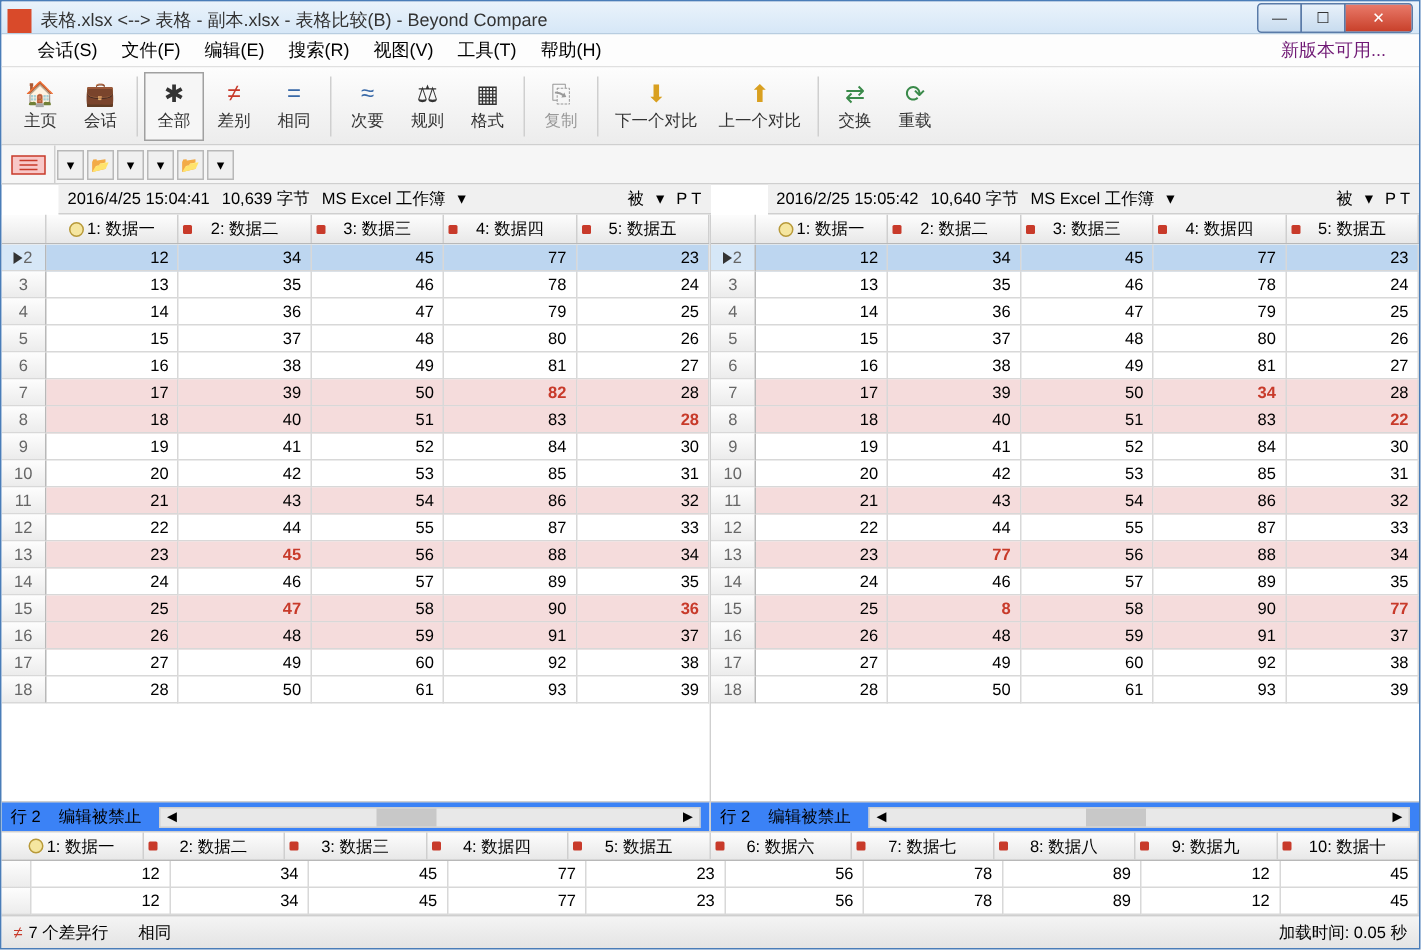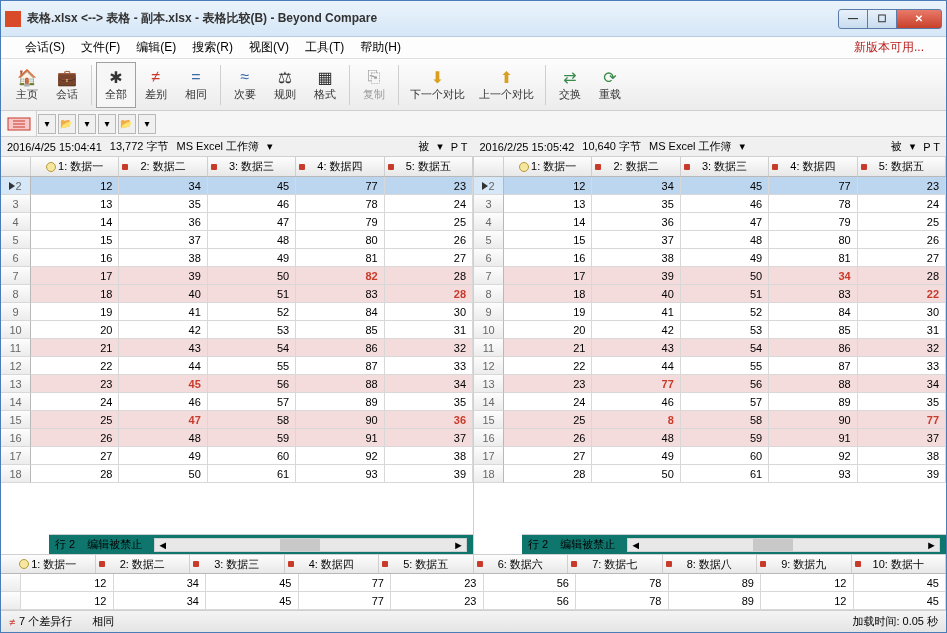--- a/index.html
+++ b/index.html
@@ -1,50 +1,50 @@
 <!DOCTYPE html>
 <html><head>
 <meta charset="utf-8">
 <style>
 * { box-sizing: border-box; margin: 0; padding: 0; }
 body { font-family: "Microsoft YaHei", "Segoe UI", Tahoma, sans-serif; font-size: 12px; background: #fff; width: 947px; height: 633px; overflow: hidden; border: 1px solid #4a7db8; display: flex; flex-direction: column; }
 
 
-.titlebar { height: 36px; background: linear-gradient(#eaf3fb, #d6e7f7); display: flex; align-items: center; padding: 0 4px; border-bottom: 1px solid #b8cde0; font-weight: bold; }
+.titlebar { height: 22px; background: linear-gradient(#eaf3fb, #d6e7f7); display: flex; align-items: flex-end; padding: 0 4px; border-bottom: 1px solid #b8cde0; }
 .titlebar .app-icon { width: 16px; height: 16px; background: #d94a2a; margin-right: 6px; }
 .titlebar .title { flex: 1; color: #333; font-size: 12px; }
 .titlebar .win-btns { display: flex; gap: 0; }
 .titlebar .win-btn { width: 30px; height: 20px; border: 1px solid #5a7ba8; background: linear-gradient(#e8f1fa, #c8dcef); display: flex; align-items: center; justify-content: center; font-size: 10px; color: #333; margin-left: -1px; }
 .titlebar .win-btn.close { background: linear-gradient(#e97a6a, #c8402a); color: #fff; width: 46px; }
 .titlebar .win-btn.min { border-top-left-radius: 3px; border-bottom-left-radius: 3px;}
 .titlebar .win-btn.close { border-top-right-radius: 3px; border-bottom-right-radius: 3px;}
 
 
 .menubar { height: 22px; background: #fdfdfd; display: flex; align-items: flex-start; padding: 0 16px; border-bottom: 1px solid #e0e0e0; }
 .menubar .menu-item { padding: 2px 8px; cursor: default; }
 .menubar .spacer { flex: 1; }
-.menubar .update-link { color: #b91c1c; padding: 2px 6px; }
+.menubar .update-link { color: #701a75; padding: 2px 6px; }
 
 
 .toolbar { height: 52px; background: linear-gradient(#fdfdfd, #ececec); display: flex; align-items: center; padding: 0 6px; border-bottom: 1px solid #cfcfcf; }
 .tb-btn { display: inline-flex; flex-direction: column; align-items: center; justify-content: center; min-width: 40px; height: 46px; padding: 2px 6px; font-size: 11px; color: #333; cursor: default; border: 1px solid transparent; }
 .tb-btn .ic { font-size: 16px; height: 20px; display: flex; align-items: center; justify-content: center; }
 .tb-btn.active { border: 1px solid #a0a0a0; background: #f6f6f6; }
 .tb-sep { width: 1px; height: 40px; background: #cfcfcf; margin: 0 4px; }
 .tb-btn.disabled { color: #9a9a9a; }
 
 
 .pathbar { height: 26px; display: flex; align-items: center; border-bottom: 1px solid #cfcfcf; background: #f6f6f6; }
 .path-mode { width: 36px; height: 100%; display: flex; align-items: center; justify-content: center; border-right: 1px solid #cfcfcf; }
 .path-input { flex: 1; border: 1px solid #8aa8cc; height: 20px; padding: 0 4px; background: #fff; margin: 0 2px; font-size: 12px; }
 .path-btn { width: 18px; height: 20px; border: 1px solid #b8b8b8; background: #f0f0f0; display: flex; align-items: center; justify-content: center; margin: 0 1px; font-size: 10px; }
 
 
 .infobar { height: 20px; display: flex; font-size: 11px; }
-.info-half { flex: 1; display: flex; align-items: center; gap: 8px; padding: 0 6px; background: #f0f0f0; border-bottom: 1px solid #cfcfcf; }
+.info-half { flex: 1; display: flex; align-items: center; gap: 8px; padding: 0 6px; background: #f0f0f0; border-bottom: 1px solid #cfcfcf; margin-left: 38px; }
 .info-half > span { white-space: nowrap; }
 .info-spacer { flex: 1; }
 
 
 .panes { flex: 1; display: flex; overflow: hidden; }
 .pane { flex: 1; display: flex; flex-direction: column; overflow: hidden; border-right: 1px solid #cfcfcf; }
 .pane:last-child { border-right: none; }
 
 
 .col-head { height: 20px; display: flex; background: linear-gradient(#fdfdfd,#e8e8e8); border-bottom: 1px solid #b8b8b8; }
@@ -60,21 +60,21 @@
 .row .cell { border-right: 1px solid #d8d8d8; border-bottom: 1px solid #d8d8d8; display: flex; align-items: center; justify-content: flex-end; padding-right: 6px; font-size: 11px; }
 .row .rn { width: 30px; background: linear-gradient(#fdfdfd,#ececec); justify-content: center; color: #666; border-right: 1px solid #b8b8b8; padding-right: 0; }
 .row .rn.sel { background: #d6e7f7; }
 .row .cell.data { flex: 1; }
 .row.diff .cell.data { background: #f5dcdc; }
 .row.diff .cell.val-diff { color: #c83a2a; font-weight: bold; }
 .row.sel .cell.data { background: #bdd6f0; }
 .row .rn .tri { width:0; height:0; border-top:4px solid transparent; border-bottom:4px solid transparent; border-left:6px solid #333; }
 
 
-.pane-foot { height: 20px; display: flex; align-items: center; background: #0f766e; border-top: 1px solid #cfcfcf; font-size: 11px; padding: 0 6px; gap: 12px; margin-left: 48px; }
+.pane-foot { height: 20px; display: flex; align-items: center; background: #3b82f6; border-top: 1px solid #cfcfcf; font-size: 11px; padding: 0 6px; gap: 12px; }
 .pane-foot .hsb { flex:1; height: 14px; background: #e8e8e8; border: 1px solid #cfcfcf; position: relative; }
 .pane-foot .hsb .thumb { position:absolute; left: 40%; top:0; bottom:0; width: 40px; background: #c8c8c8; }
 
 
 .detail-head { height: 20px; display: flex; background: linear-gradient(#fdfdfd,#e8e8e8); border-top: 1px solid #cfcfcf; border-bottom: 1px solid #b8b8b8; }
 .detail-head .dh { flex: 1; border-right: 1px solid #cfcfcf; display: flex; align-items: center; justify-content: center; font-size: 11px; position: relative;}
 .detail-head .dh .key-icon { width: 10px; height: 10px; border: 1px solid #b89a3a; border-radius: 50%; background: #f5e6a0; margin-right: 2px;}
 .detail-head .dh .diff-dot { width:6px;height:6px;background:#c83a2a;position:absolute;left:3px;border-radius:1px;}
 
 
@@ -189,21 +189,21 @@
   <div class="path-btn">📂</div>
   <div class="path-btn">▾</div>
   <div class="path-btn">▾</div>
   <div class="path-btn">📂</div>
   <div class="path-btn">▾</div>
 </div>
 
 <div class="infobar">
   <div class="info-half">
     <span>2016/4/25 15:04:41</span>
-    <span>13,772 字节</span>
+    <span>10,639 字节</span>
     <span>MS Excel 工作簿</span>
     <span>▾</span>
     <span class="info-spacer"></span>
     <span>被</span>
     <span>▾</span>
     <span>P  T</span>
   </div>
   <div class="info-half">
     <span>2016/2/25 15:05:42</span>
     <span>10,640 字节</span>

